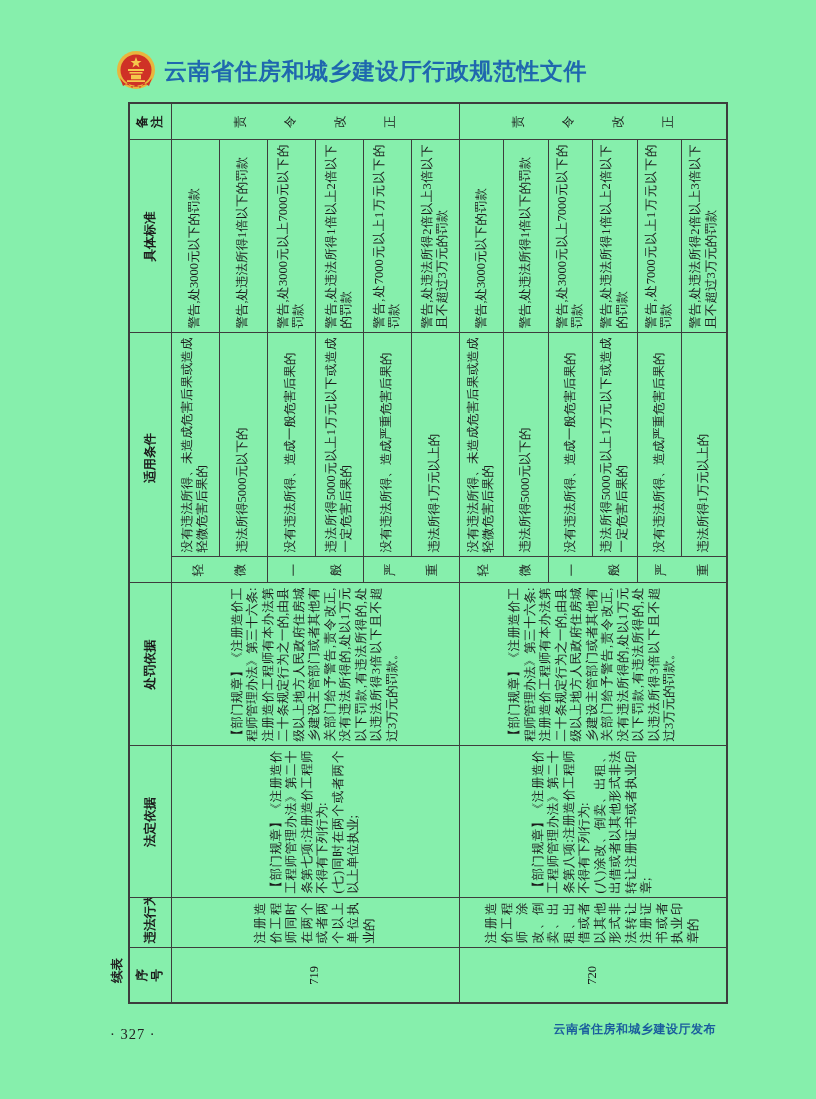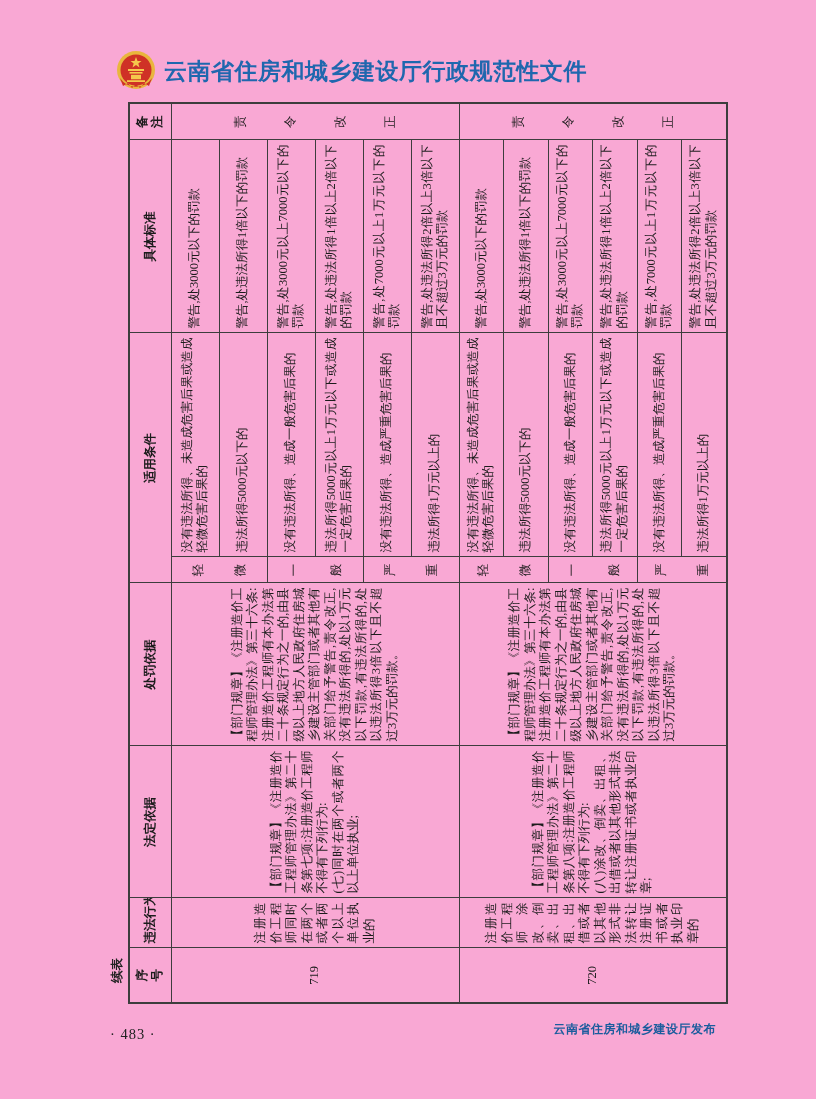--- a/index.html
+++ b/index.html
@@ -1,16 +1,16 @@
 <!DOCTYPE html>
 <html><head>
 <meta charset="utf-8">
 <style>
   html,body{margin:0;padding:0;background:#ffffff;}
-  .page{position:relative;width:816px;height:1099px;background:#f9a8d4;overflow:hidden;
+  .page{position:relative;width:816px;height:1099px;background:#86efac;overflow:hidden;
         font-family:"Liberation Serif","DejaVu Serif",serif;color:#1c1c1c;}
 
   
   .doc-header{position:absolute;left:116px;top:50px;display:flex;align-items:center;gap:8px;}
   .emblem{width:40px;height:42px;flex:0 0 auto;}
   .doc-title{font-family:"Liberation Serif","DejaVu Serif",serif;font-weight:bold;
              font-size:23px;color:#1f67ae;letter-spacing:0.5px;white-space:nowrap;}
 
   
   .rotate-wrap{position:absolute;left:110px;top:100px;width:606px;height:905px;}
@@ -160,16 +160,16 @@
         </tr>
         <tr class="r720">
           <td class="just">违法所得1万元以上的</td>
           <td class="just">警告,处违法所得2倍以上3倍以下且不超过3万元的罚款</td>
         </tr>
       </tbody>
         </table>
     </div>
   </div>
 
-  <div class="page-number">· 483 ·</div>
+  <div class="page-number">· 327 ·</div>
   <div class="publisher">云南省住房和城乡建设厅发布</div>
 
 </div>
 
 </body></html>

